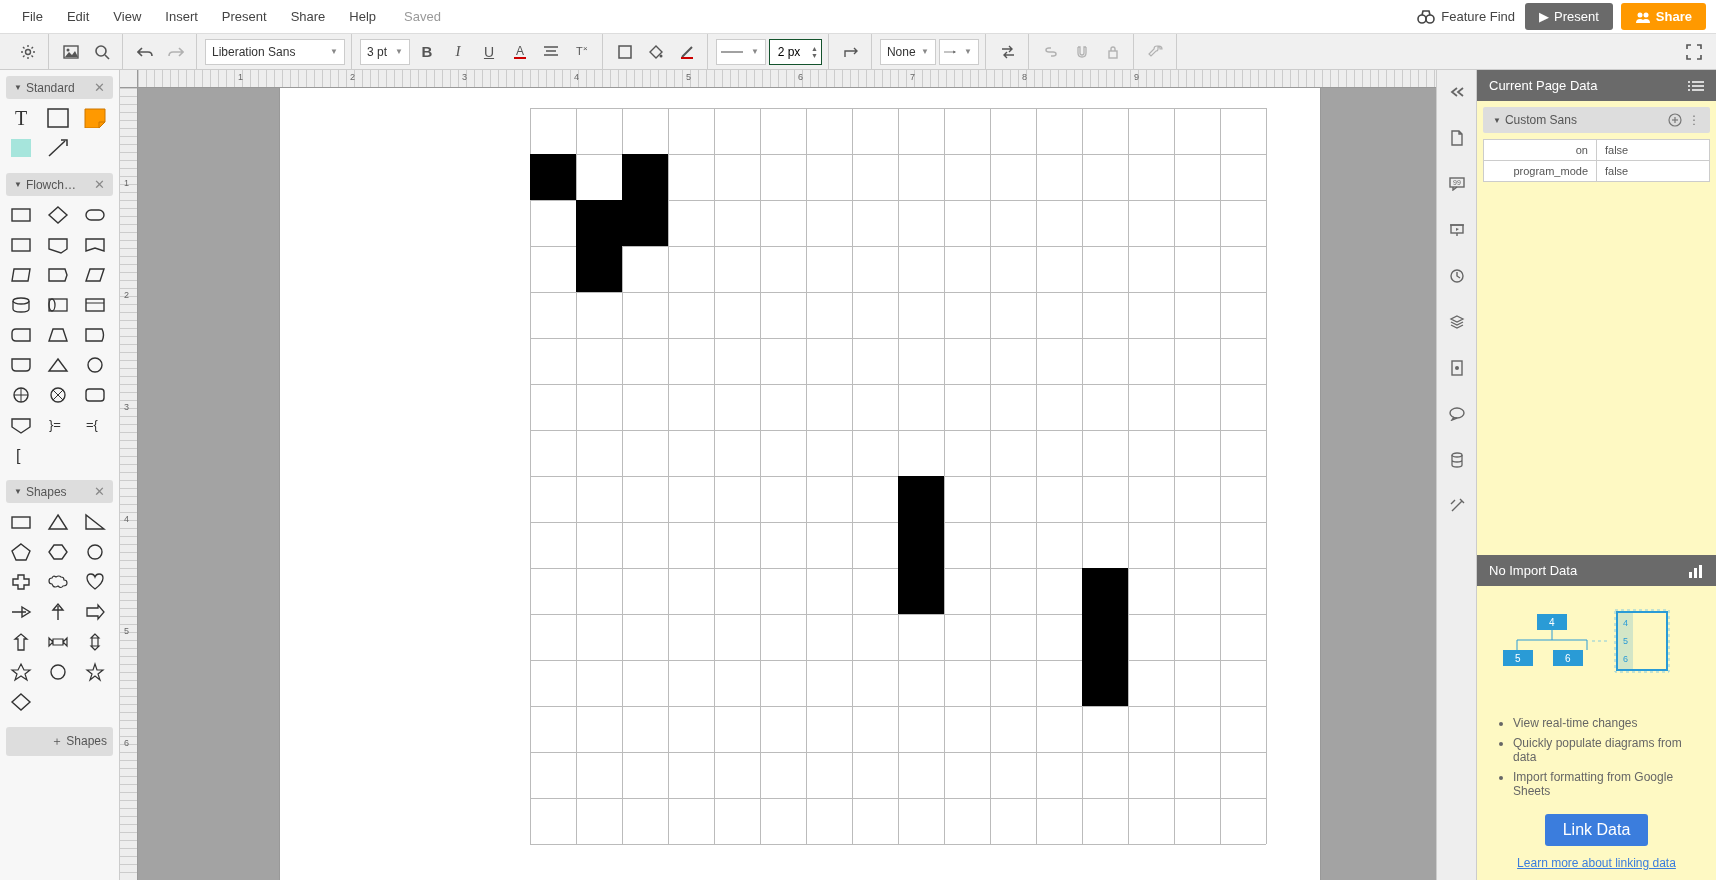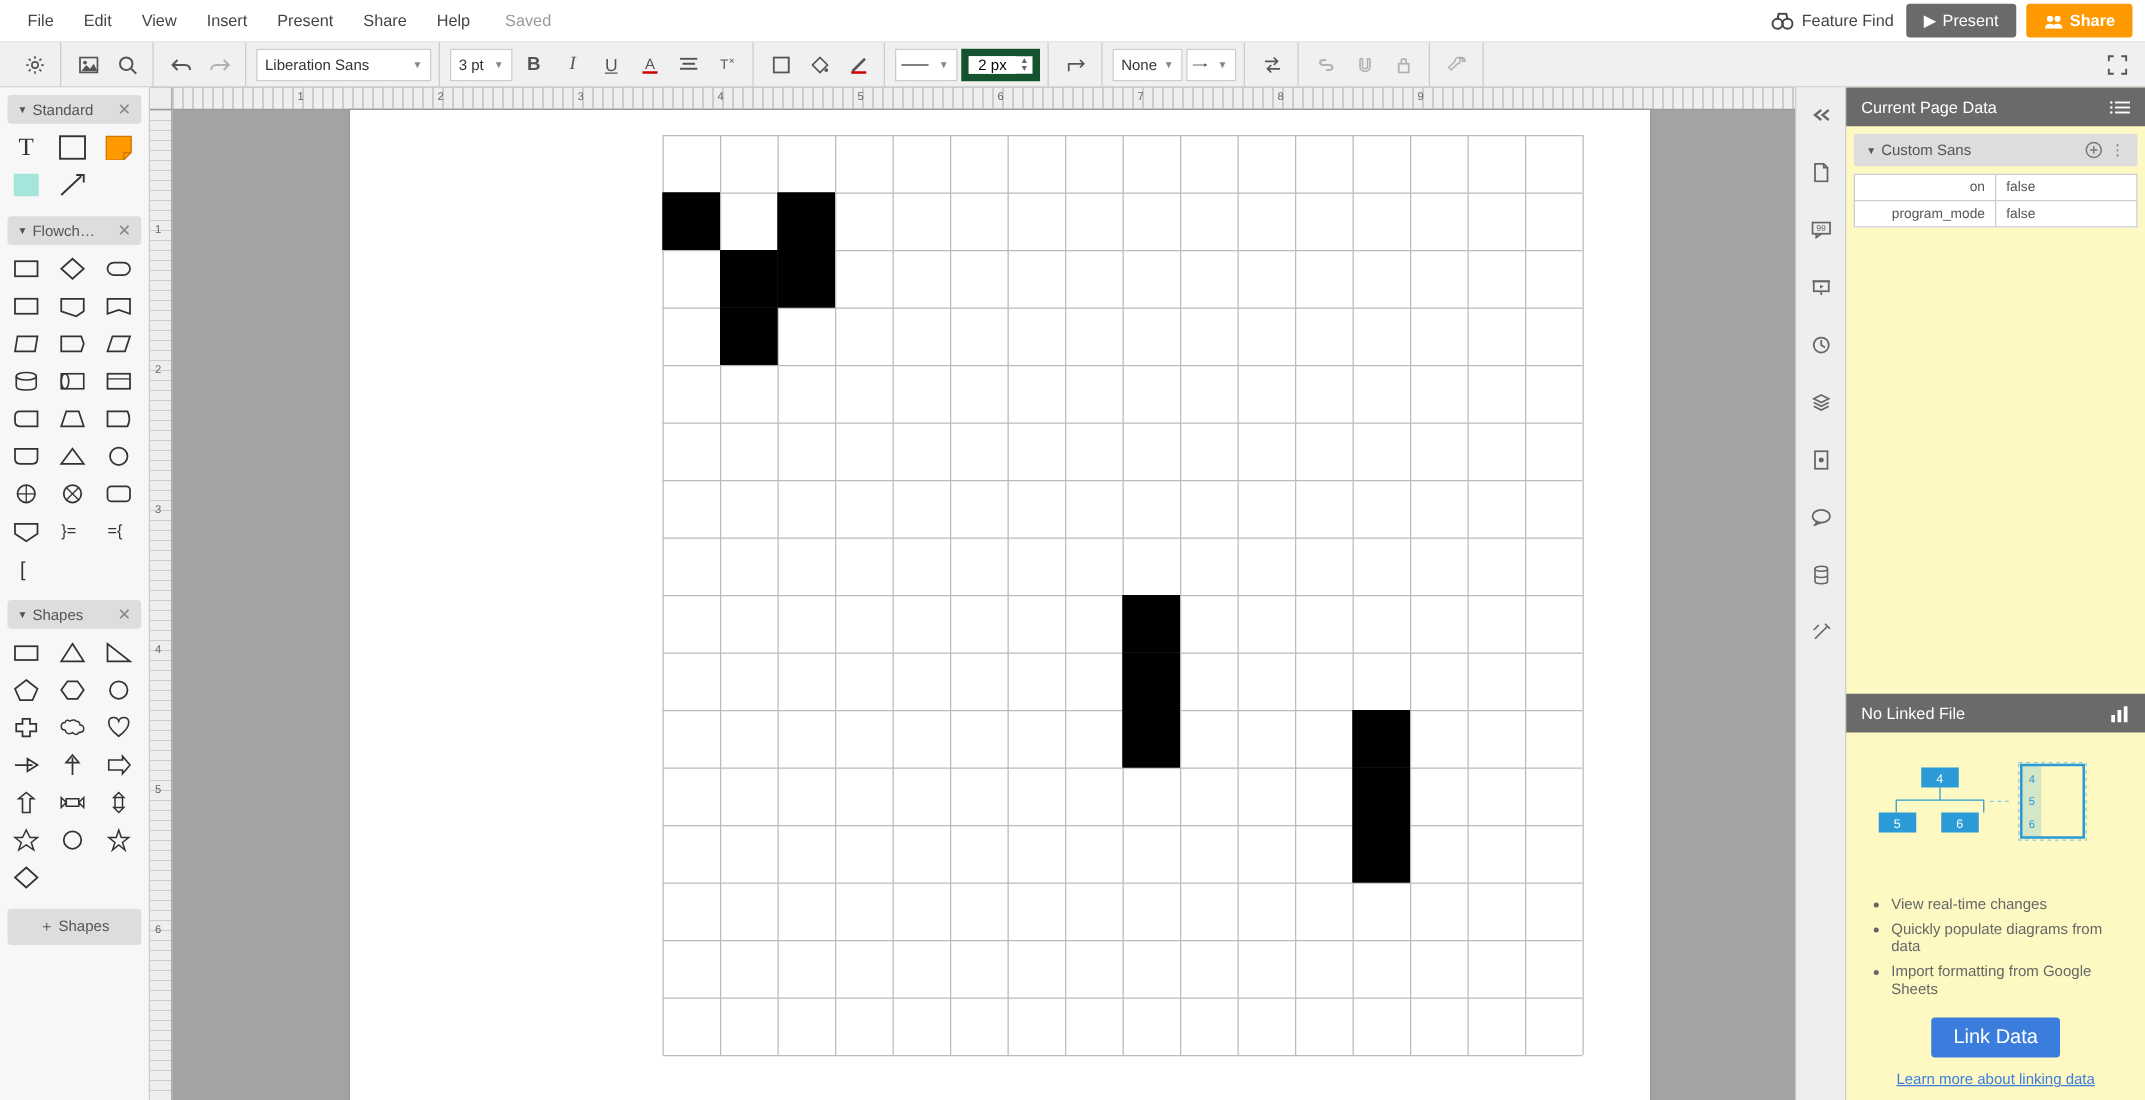--- a/index.html
+++ b/index.html
@@ -14,36 +14,36 @@
 .menu-bar .present-btn { background: #6a6a6a; color: #fff; padding: 6px 14px; border-radius: 3px; cursor: pointer; margin-right: 8px; display: flex; align-items: center; gap: 5px; }
 .menu-bar .share-btn { background: #f90; color: #fff; padding: 6px 14px; border-radius: 3px; cursor: pointer; display: flex; align-items: center; gap: 5px; font-weight: bold; }
 
 
 .toolbar { height: 36px; background: #f0f0f0; border-bottom: 1px solid #ccc; display: flex; align-items: center; padding: 0 8px; gap: 2px; }
 .tb-section { display: flex; align-items: center; gap: 3px; padding: 0 6px; border-right: 1px solid #ccc; height: 100%; }
 .tb-section:last-child { border-right: none; }
 .tb-btn { width: 28px; height: 28px; display: flex; align-items: center; justify-content: center; cursor: pointer; color: #555; border-radius: 2px; }
 .tb-select { height: 26px; border: 1px solid #ccc; background: #fff; padding: 2px 22px 2px 6px; font-size: 12px; position: relative; cursor: pointer; display: flex; align-items: center; }
 .tb-select::after { content: "▼"; position: absolute; right: 6px; font-size: 8px; color: #888; }
-.tb-spin { display: flex; align-items: center; border: 6px solid #14532d; background: #fff; height: 26px; }
+.tb-spin { display: flex; align-items: center; border: 1px solid #14532d; background: #fff; height: 26px; }
 .tb-spin input { border: none; width: 38px; text-align: center; font-size: 12px; outline: none; }
 .tb-spin .spinners { display: flex; flex-direction: column; font-size: 7px; color: #666; padding: 0 3px; }
 .tb-spacer { flex: 1; }
 
 
 .main { display: flex; height: calc(880px - 34px - 36px); }
 
 
 .left-panel { width: 120px; background: #f7f7f7; border-right: 1px solid #ccc; overflow-y: auto; padding: 6px; }
 .shape-group-header { background: #ddd; border-radius: 3px; padding: 4px 8px; font-size: 12px; color: #555; display: flex; align-items: center; margin-bottom: 6px; cursor: pointer; }
 .shape-group-header .caret { font-size: 8px; margin-right: 4px; }
 .shape-group-header .close-x { margin-left: auto; font-size: 13px; color: #888; }
 .shape-grid { display: grid; grid-template-columns: repeat(3, 1fr); gap: 4px; margin-bottom: 12px; }
 .shape-cell { width: 30px; height: 26px; display: flex; align-items: center; justify-content: center; cursor: pointer; }
-.add-shapes-btn { background: #ddd; border-radius: 3px; padding: 6px; text-align: center; font-size: 12px; color: #555; cursor: pointer; margin-top: 8px; }
+.add-shapes-btn { background: #ddd; border-radius: 3px; padding: 6px; text-align: right; font-size: 12px; color: #555; cursor: pointer; margin-top: 8px; }
 
 
 .canvas-area { flex: 1; background: #a3a3a3; position: relative; overflow: hidden; }
 .ruler-h { position: absolute; top: 0; left: 18px; right: 0; height: 18px; background: #eee; border-bottom: 1px solid #999; }
 .ruler-v { position: absolute; top: 18px; left: 0; width: 18px; bottom: 0; background: #eee; border-right: 1px solid #999; }
 .ruler-corner { position: absolute; top: 0; left: 0; width: 18px; height: 18px; background: #eee; border-right: 1px solid #999; border-bottom: 1px solid #999; }
 .ruler-h::before { content: ""; position: absolute; inset: 0; background: repeating-linear-gradient(to right, #999 0, #999 1px, transparent 1px, transparent 8px); opacity: 0.4; }
 .ruler-v::before { content: ""; position: absolute; inset: 0; background: repeating-linear-gradient(to bottom, #999 0, #999 1px, transparent 1px, transparent 8px); opacity: 0.4; }
 .ruler-num-h { position: absolute; font-size: 9px; color: #666; top: 2px; }
 .ruler-num-v { position: absolute; font-size: 9px; color: #666; left: 4px; }
@@ -724,21 +724,21 @@
         <div class="val">false</div>
       </div>
       <div class="data-row">
         <div class="key">program_mode</div>
         <div class="val">false</div>
       </div>
     </div>
 
     <div class="linked-data-section">
       <div class="panel-header">
-        <span>No Linked File</span>
+        <span>No Import Data</span>
         <span class="icon-right">
             <svg width="16" height="14" viewBox="0 0 16 14">
               <rect x="1" y="8" width="3" height="6" fill="#fff"></rect>
               <rect x="6" y="4" width="3" height="10" fill="#fff"></rect>
               <rect x="11" y="1" width="3" height="13" fill="#fff"></rect>
             </svg>
           </span>
       </div>
       <div class="linked-illustration">
         <svg width="190" height="90" viewBox="0 0 190 90">

